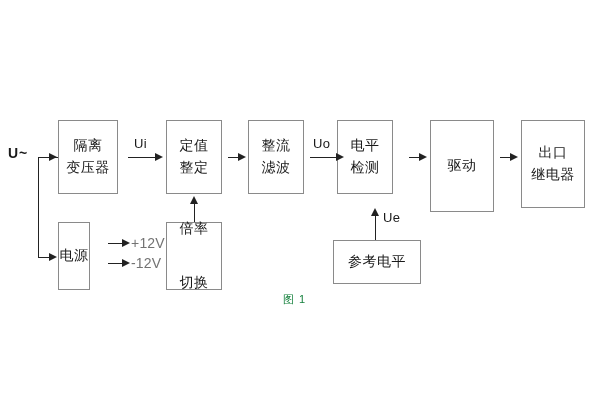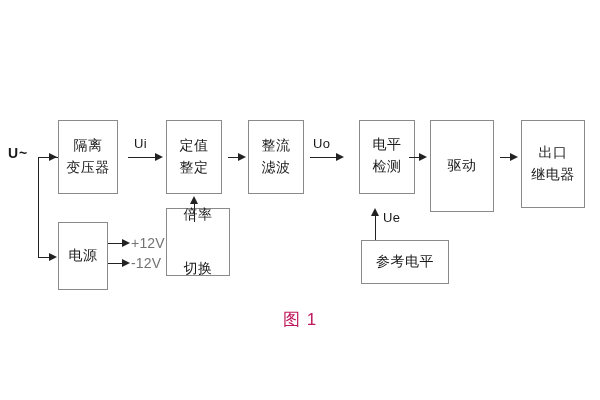--- a/index.html
+++ b/index.html
@@ -80,25 +80,24 @@
   }
   .rail-label {
     position: absolute;
     color: #737373;
     font-size: 14px;
     white-space: nowrap;
     letter-spacing: 0.2px;
   }
   .caption {
     position: absolute;
-    color: #be185d;
-    font-size: 17px;
+    color: #15803d;
+    font-size: 11px;
     white-space: nowrap;
     letter-spacing: 1px;
-    margin-top: 16px;
   }
 </style>
 </head>
 <body>
 
 <div id="canvas">
 
   <div class="label label-big" style="left:8px; top:145px;">U~</div>
 
   <div class="hline" style="left:38px; top:157px; width:66px;"></div>
@@ -117,21 +116,21 @@
   <div class="block" style="left:166px; top:120px; width:56px; height:74px;">
     <span class="line">定值</span>
     <span class="line">整定</span>
   </div>
 
   <div class="block" style="left:248px; top:120px; width:56px; height:74px;">
     <span class="line">整流</span>
     <span class="line">滤波</span>
   </div>
 
-  <div class="block" style="left:359px; top:120px; width:56px; height:74px;font-family:Liberation Mono, monospace;">
+  <div class="block" style="left:337px; top:120px; width:56px; height:74px;">
     <span class="line">电平</span>
     <span class="line">检测</span>
   </div>
 
   <div class="block" style="left:430px; top:120px; width:64px; height:92px;">
     <span class="line">驱动</span>
   </div>
 
   <div class="block" style="left:521px; top:120px; width:64px; height:88px;">
     <span class="line">出口</span>
@@ -148,30 +147,30 @@
   <div class="label" style="left:313px; top:136px;text-align:right;">Uo</div>
   <div class="hline" style="left:310px; top:157px; width:26px;"></div>
   <div class="arrow-r" style="left:336px; top:152.5px;"></div>
 
   <div class="hline" style="left:409px; top:157px; width:12px;"></div>
   <div class="arrow-r" style="left:419px; top:152.5px;"></div>
 
   <div class="hline" style="left:500px; top:157px; width:12px;"></div>
   <div class="arrow-r" style="left:510px; top:152.5px;"></div>
 
-  <div class="block" style="left:58px; top:222px; width:50px; height:68px;">
+  <div class="block" style="left:58px; top:222px; width:32px; height:68px;">
     <span class="line">电源</span>
   </div>
 
-  <div class="block" style="left:166px; top:208px; width:64px; height:68px;gap:32px;">
+  <div class="block" style="left:166px; top:222px; width:56px; height:68px;gap:32px;">
     <span class="line">倍率</span>
     <span class="line">切换</span>
   </div>
 
-  <div class="block" style="left:333px; top:240px; width:88px; height:44px;margin-left:28px;">
+  <div class="block" style="left:333px; top:240px; width:88px; height:44px;">
     <span class="line">参考电平</span>
   </div>
 
   <div class="hline" style="left:108px; top:243px; width:16px;"></div>
   <div class="arrow-r" style="left:122px; top:238.5px;"></div>
   <div class="rail-label" style="left:131px; top:235px;">+12V</div>
 
   <div class="hline" style="left:108px; top:263px; width:16px;"></div>
   <div class="arrow-r" style="left:122px; top:258.5px;"></div>
   <div class="rail-label" style="left:131px; top:255px;">-12V</div>

